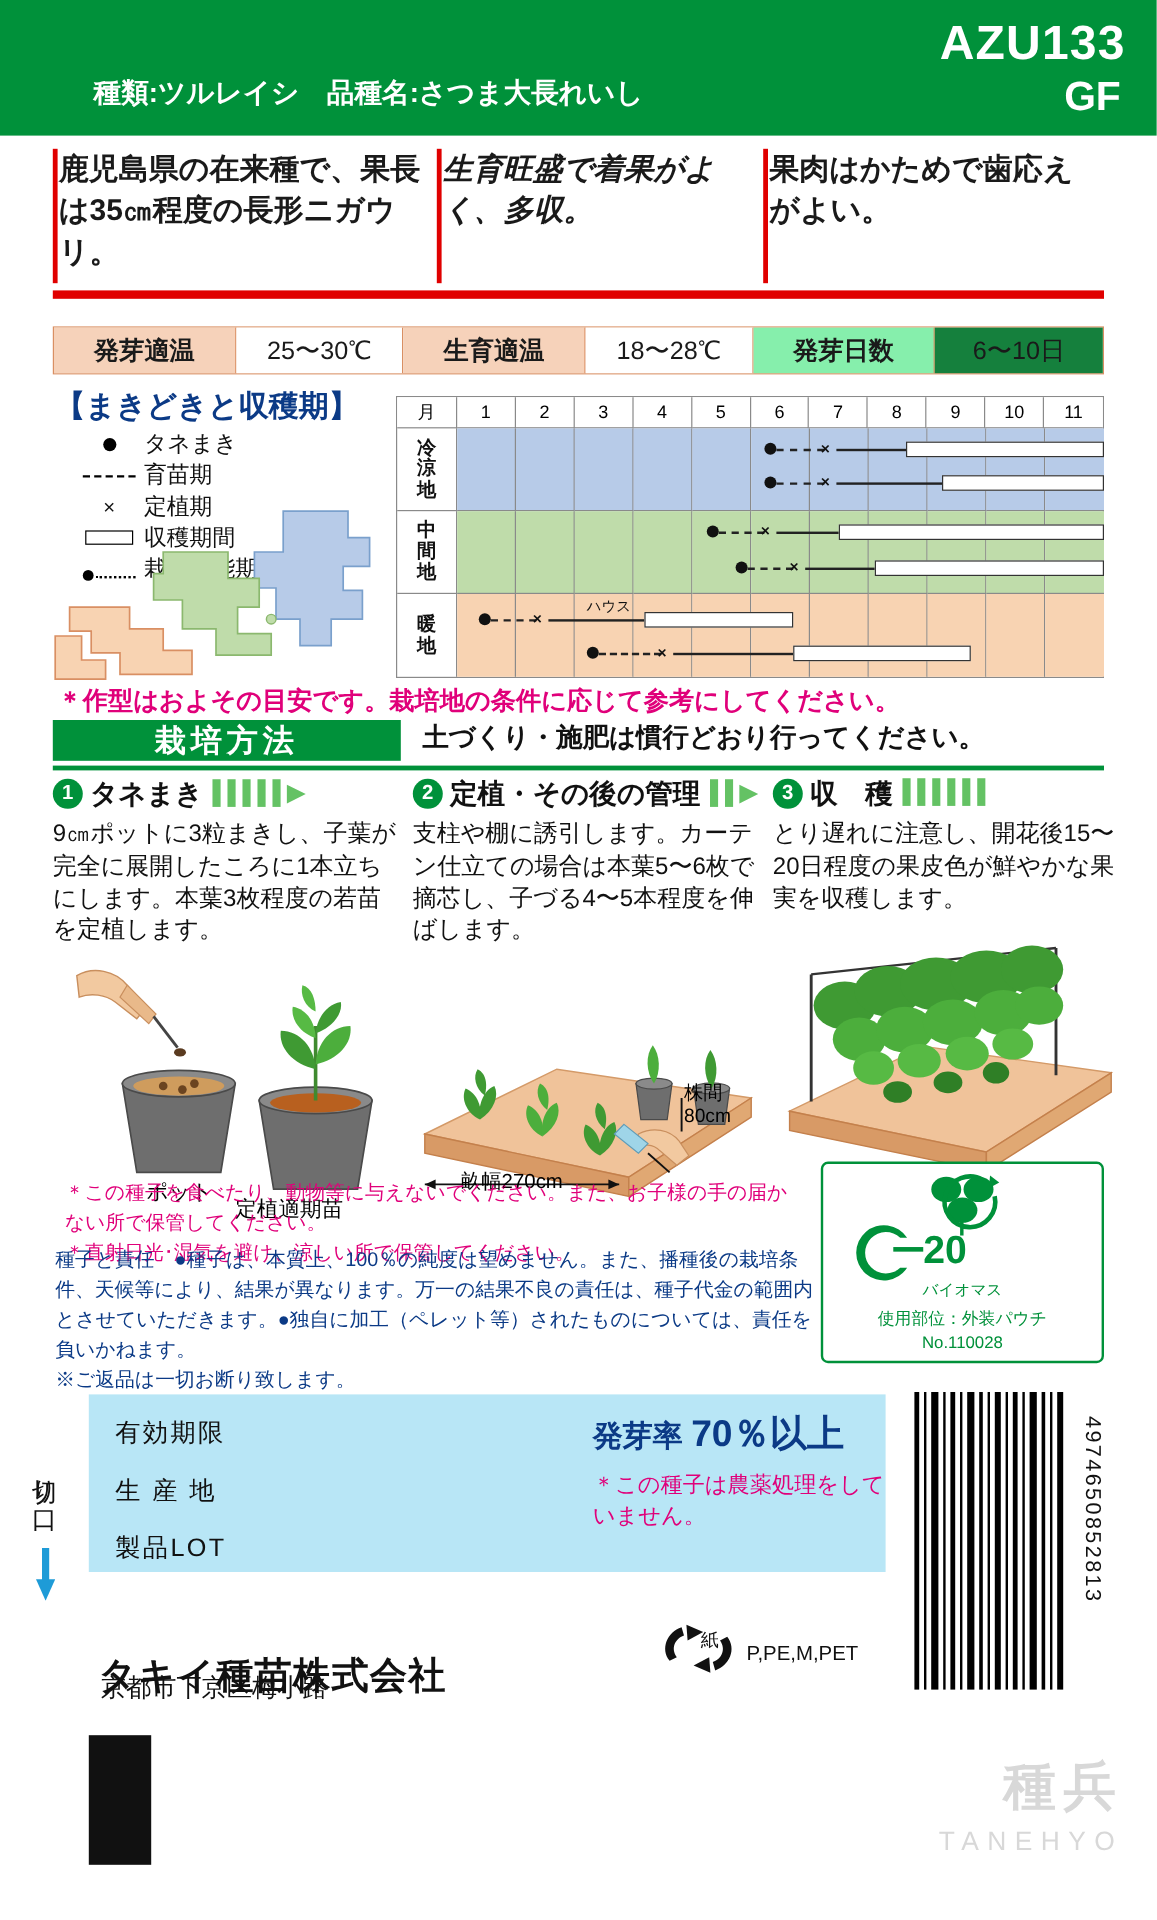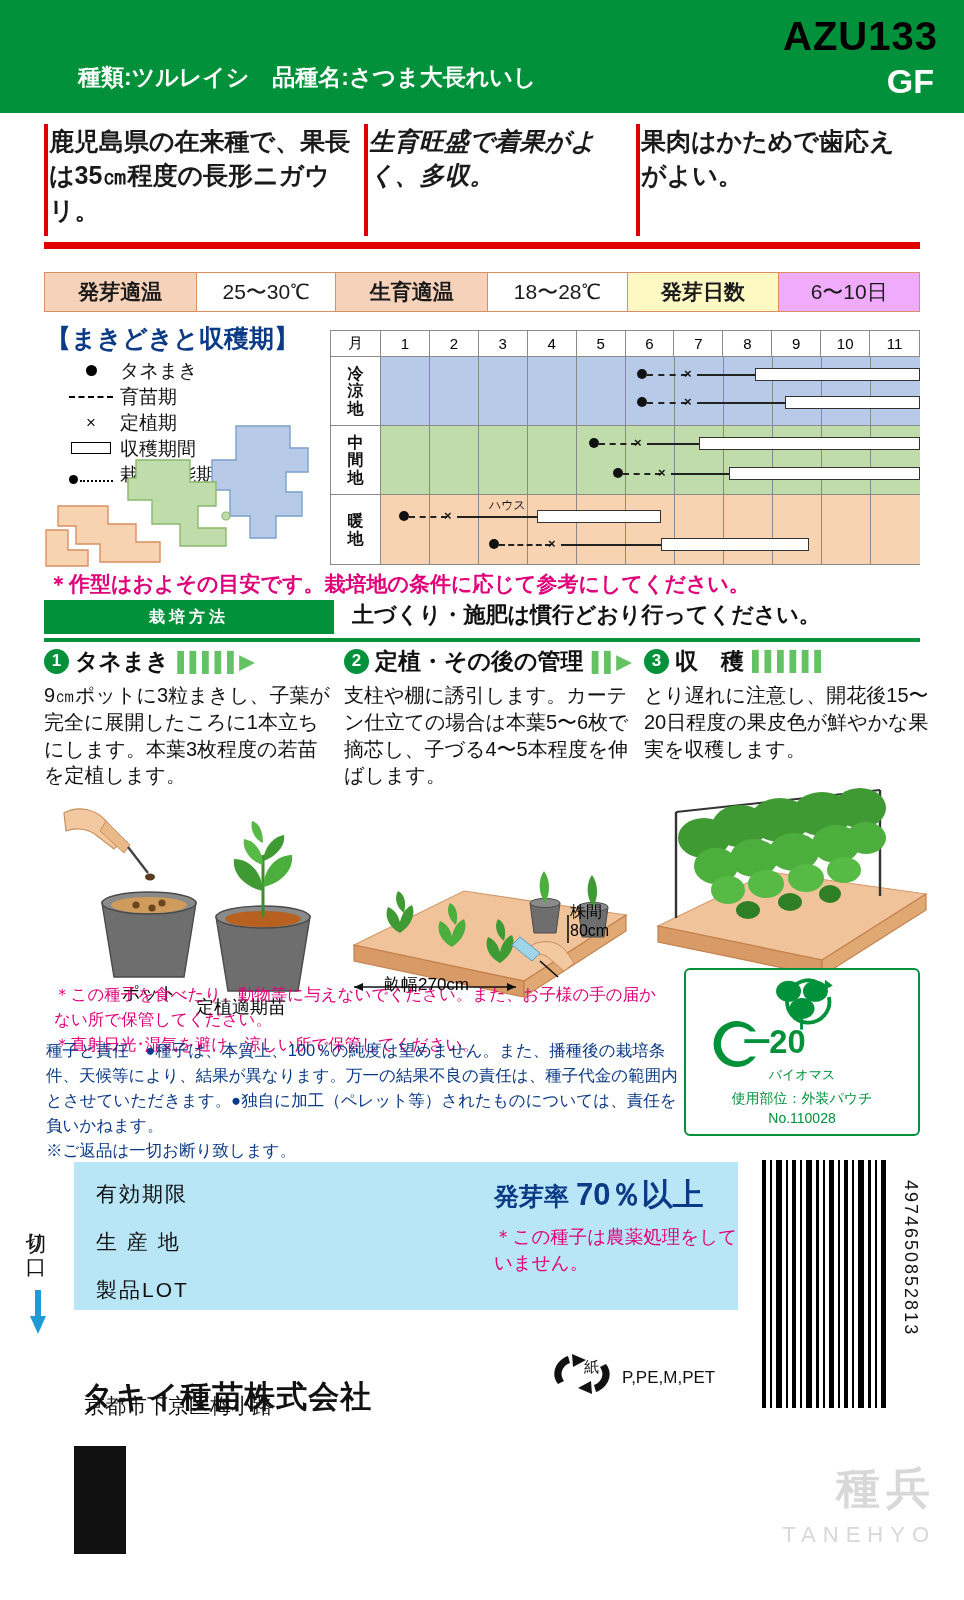--- a/index.html
+++ b/index.html
@@ -13,21 +13,21 @@
   }
   .page { position:relative; width:964px; height:1600px; }
 
   
   .header {
     position:absolute; left:0; top:0; width:964px; height:113px;
     background:#00913a;
   }
   .header .code {
     position:absolute; right:26px; top:14px;
-    color:#000000; font-size:40px; font-weight:bold; letter-spacing:1px;
+    color:#ffffff; font-size:40px; font-weight:bold; letter-spacing:1px;
   }
   .header .gf {
     position:absolute; right:30px; top:62px;
     color:#fff; font-size:34px; font-weight:bold;
   }
   .header .kind {
     position:absolute; left:78px; top:62px;
     color:#fff; font-size:23px; font-weight:bold;
   }
 
@@ -54,22 +54,22 @@
     position:absolute; left:44px; top:272px; width:876px; height:40px;
     display:flex; border:1px solid #d98f63;
   }
   .temptable div {
     display:flex; align-items:center; justify-content:center;
     font-size:21px; color:#1a1a1a; border-right:1px solid #d98f63;
   }
   .temptable div:last-child { border-right:none; }
   .tt-lab { background:#f6d2ba; width:152px; font-weight:bold; }
   .tt-val { background:#ffffff; width:140px; }
-  .tt-lab3 { background:#fef9c3; width:152px; font-weight:bold; }
-  .tt-val3 { background:#f0abfc; width:140px; }
+  .tt-lab3 { background:#86efac; width:152px; font-weight:bold; }
+  .tt-val3 { background:#15803d; width:140px; }
 
   
   .sow-title {
     position:absolute; left:46px; top:322px;
     font-size:25px; font-weight:bold; color:#0b3a86;
   }
   .legend {
     position:absolute; left:62px; top:358px; width:250px;
     font-size:19px; color:#111; line-height:1.42;
   }
@@ -134,21 +134,21 @@
   .note-star {
     position:absolute; left:48px; top:570px; width:880px;
     font-size:21px; color:#e0007a; font-weight:bold;
   }
 
   
   .cult-head {
     position:absolute; left:44px; top:600px; width:290px; height:34px;
     background:#00913a; display:flex; align-items:center; justify-content:center;
   }
-  .cult-head span { color:#fff; font-size:16px; font-weight:bold; letter-spacing:4px; }
+  .cult-head span { color:#fff; font-size:26px; font-weight:bold; letter-spacing:4px; }
   .cult-note {
     position:absolute; left:352px; top:600px; width:580px;
     font-size:22px; color:#111; font-weight:bold;
   }
   .greenrule {
     position:absolute; left:44px; top:638px; width:876px; height:4px; background:#00913a;
   }
 
   .col { position:absolute; top:644px; }
   .c1 { left:44px; width:290px; }

